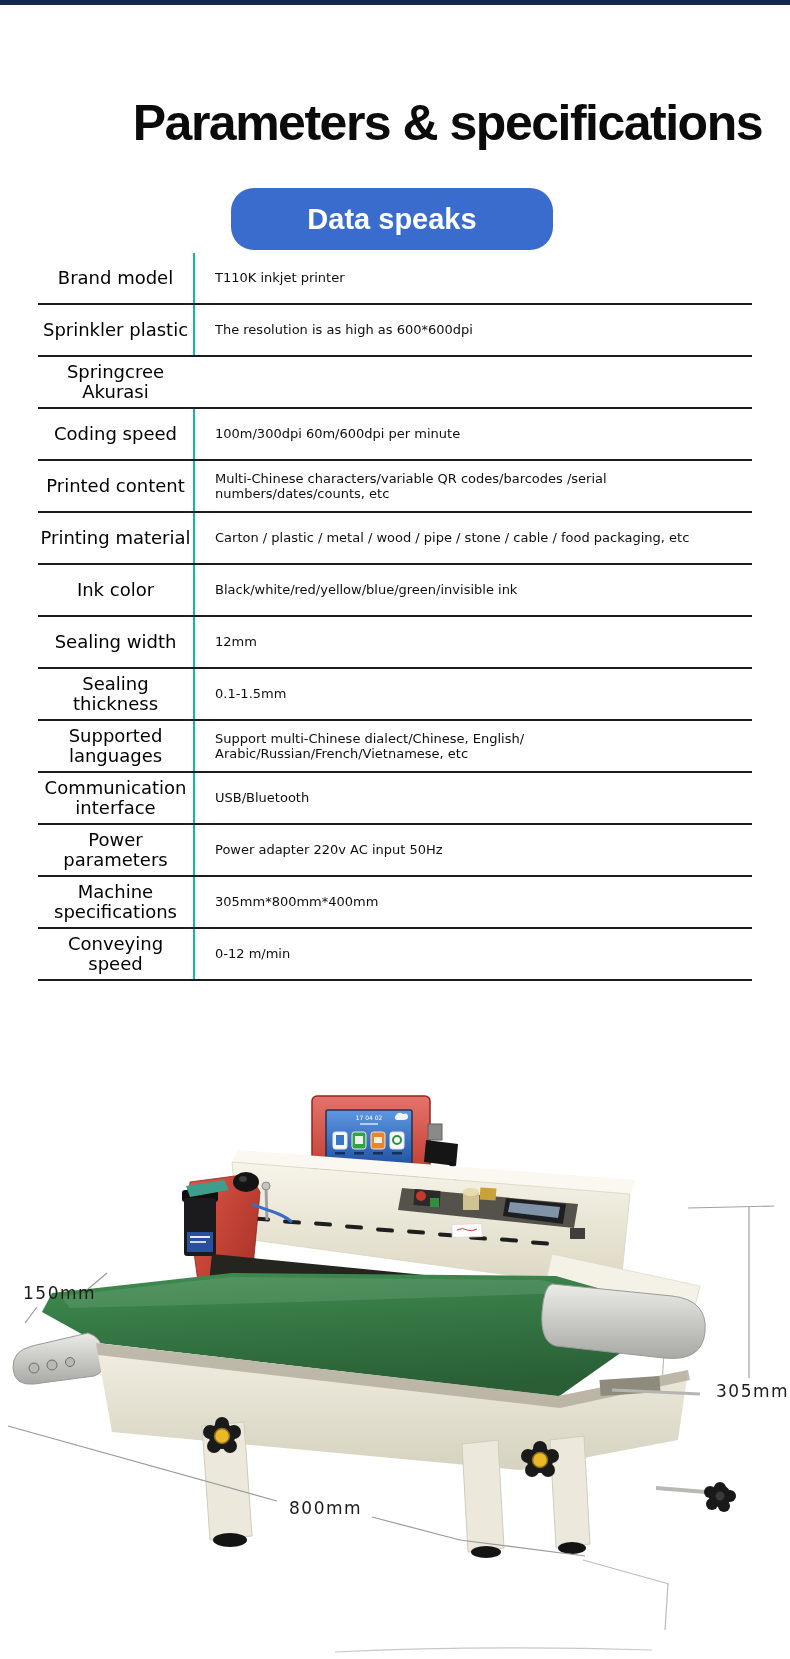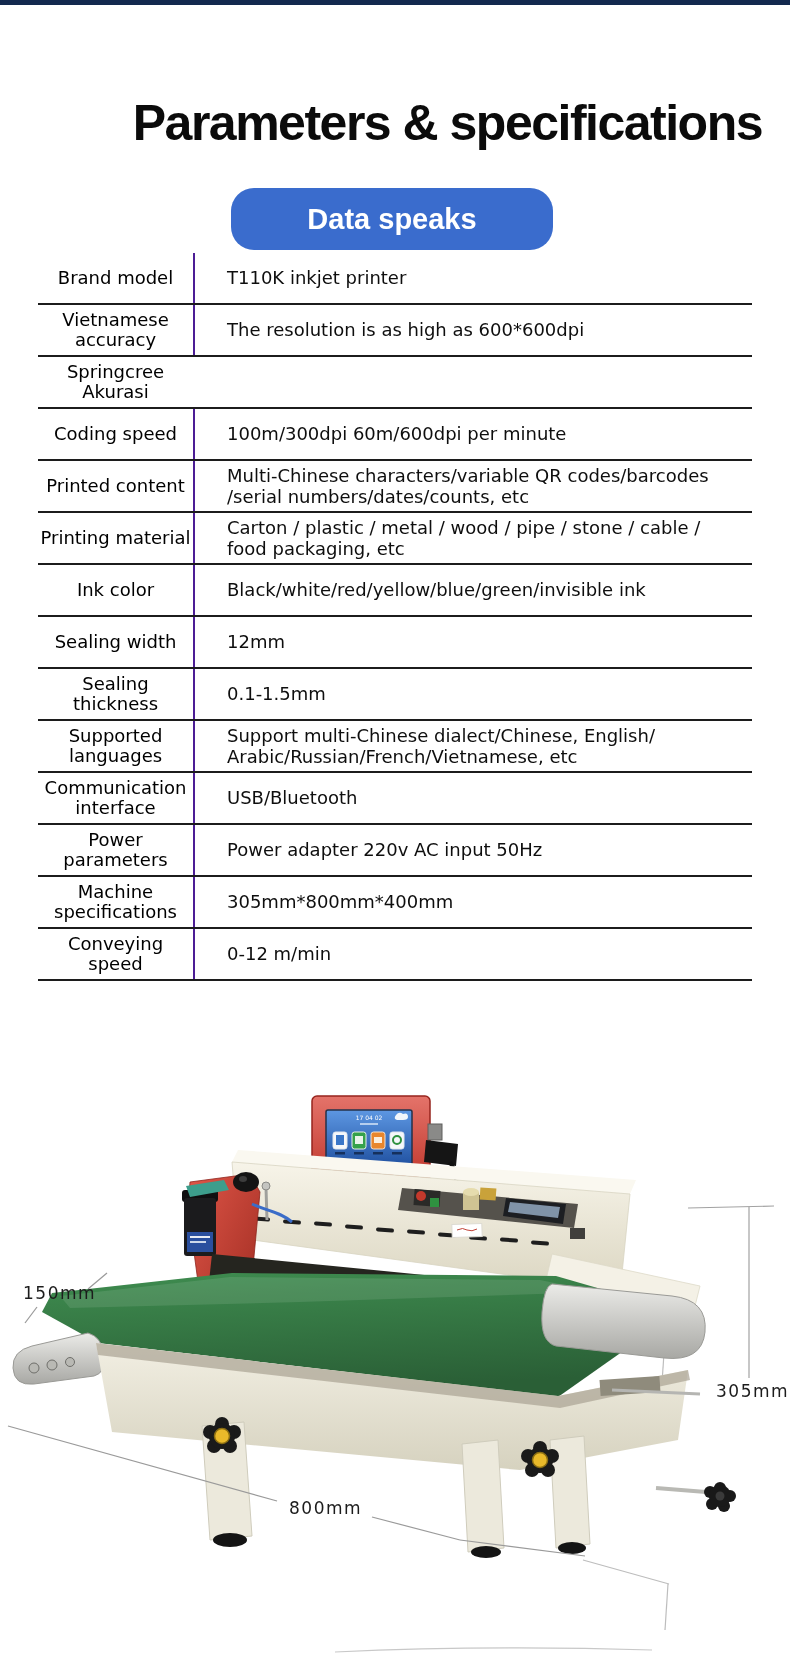--- a/index.html
+++ b/index.html
@@ -9,22 +9,22 @@
   .title{position:absolute;left:0;top:94px;width:762px;text-align:right;
          font-family:"Liberation Sans",sans-serif;font-weight:700;font-size:50px;
          letter-spacing:-1.5px;color:#0b0b0b;white-space:nowrap;}
   .pill{position:absolute;left:231px;top:174px;width:322px;height:62px;border-radius:23px;
         background:#3a6ccd;display:flex;align-items:center;justify-content:center;margin-top:14px;}
   .pill span{font-family:"Liberation Sans",sans-serif;font-weight:700;font-size:29px;color:#ffffff;}
   .spec{position:absolute;left:38px;top:253px;width:714px;}
   .trow{display:flex;min-height:50px;border-bottom:2px solid #1c1c1c;align-items:stretch;}
   .tlabel{width:151px;flex:0 0 151px;display:flex;align-items:center;justify-content:center;
           text-align:center;font-size:18px;line-height:1.12;padding:3px 2px;color:#000000;}
-  .tvalue{flex:1;border-left:2px solid #4c1d95;display:flex;align-items:center;
-          font-size:18px;line-height:1.18;padding:3px 8px 3px 32px;color:#0e0e0e;}
+  .tvalue{flex:1;border-left:2px solid #14b8a6;display:flex;align-items:center;
+          font-size:13px;line-height:1.18;padding:3px 8px 3px 20px;color:#0e0e0e;}
   .figure{position:absolute;left:0;top:1040px;width:790px;height:619px;}
   .figure svg{position:absolute;left:0;top:0;}
   .dim-label{position:absolute;font-size:17px;letter-spacing:1.5px;color:#1c1c1c;white-space:nowrap;}
   .dim-150{left:23px;top:243px;}
   .dim-305{left:716px;top:341px;}
   .dim-800{left:289px;top:458px;}
 </style>
 </head>
 <body>
 
@@ -36,21 +36,21 @@
   <span style="color: rgb(255, 255, 255);">Data speaks</span>
 </div>
 
 <div class="spec">
   <div>
       <div class="trow">
         <div class="tlabel">Brand model</div>
         <div class="tvalue">T110K inkjet printer</div>
       </div>
       <div class="trow">
-        <div class="tlabel">Vietnamese accuracy</div>
+        <div class="tlabel">Sprinkler plastic</div>
         <div class="tvalue">The resolution is as high as 600*600dpi</div>
       </div>
       <div class="trow">
         <div class="tlabel">Springcree Akurasi</div>
       </div>
       <div class="trow">
         <div class="tlabel">Coding speed</div>
         <div class="tvalue">100m/300dpi 60m/600dpi per minute</div>
       </div>
       <div class="trow">

